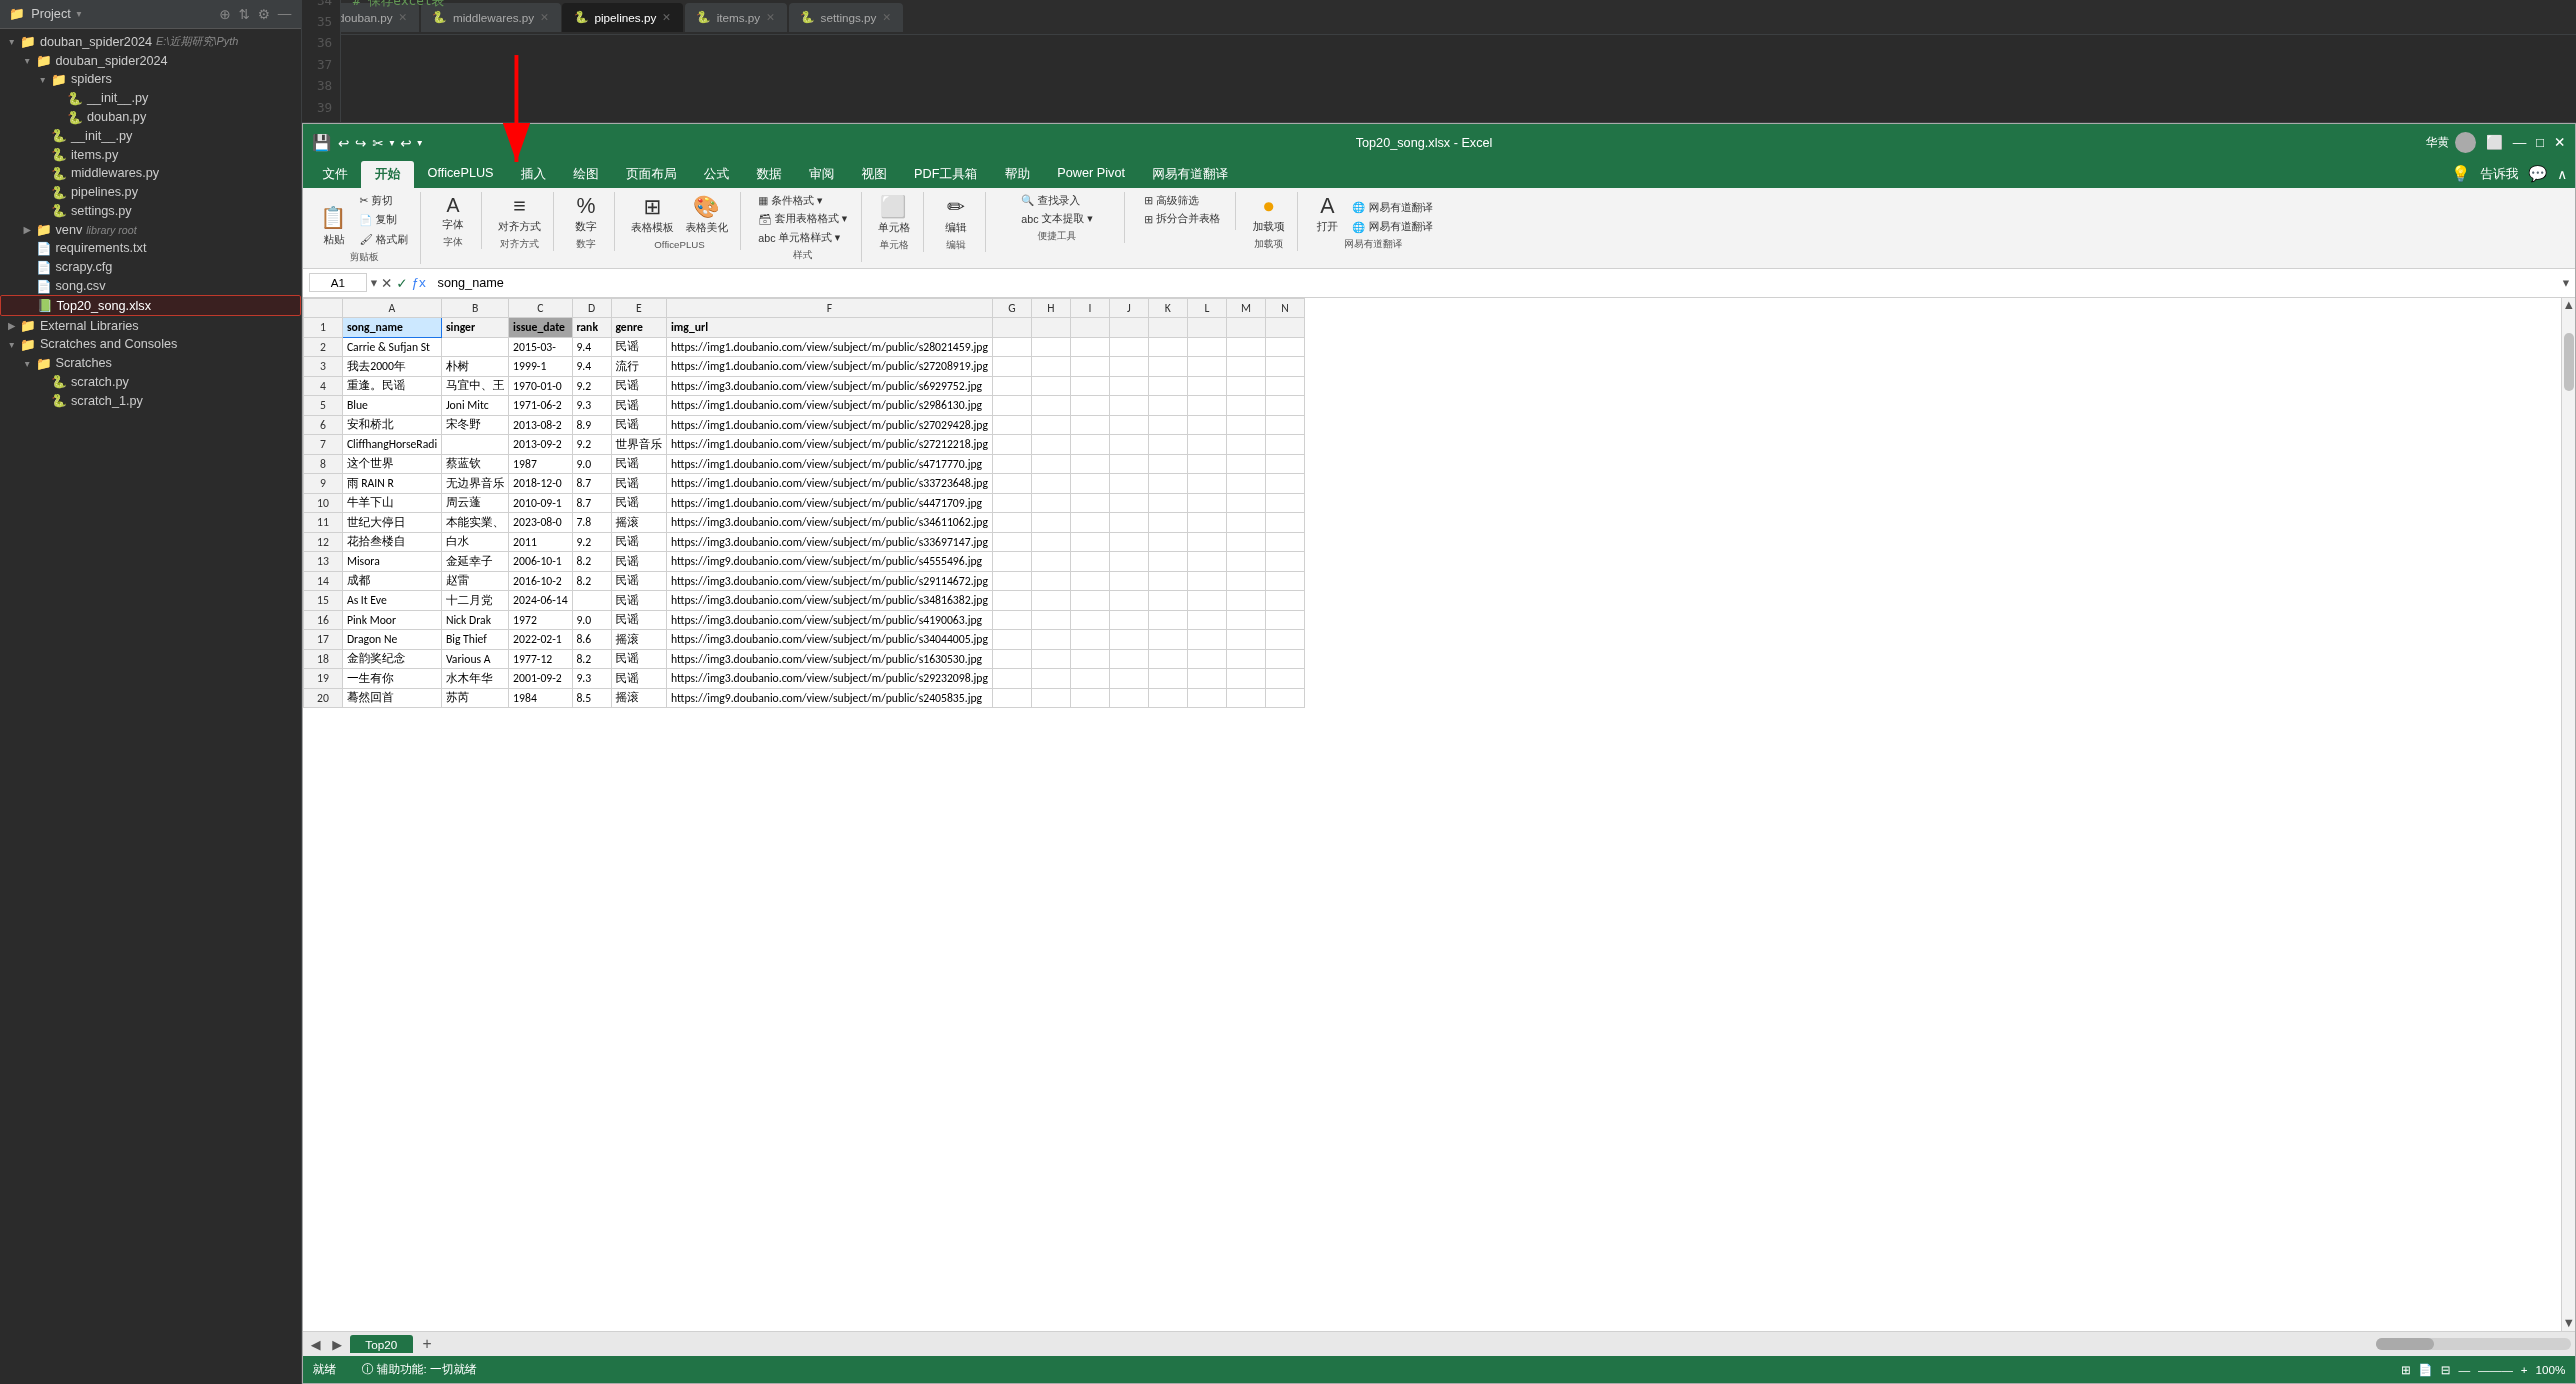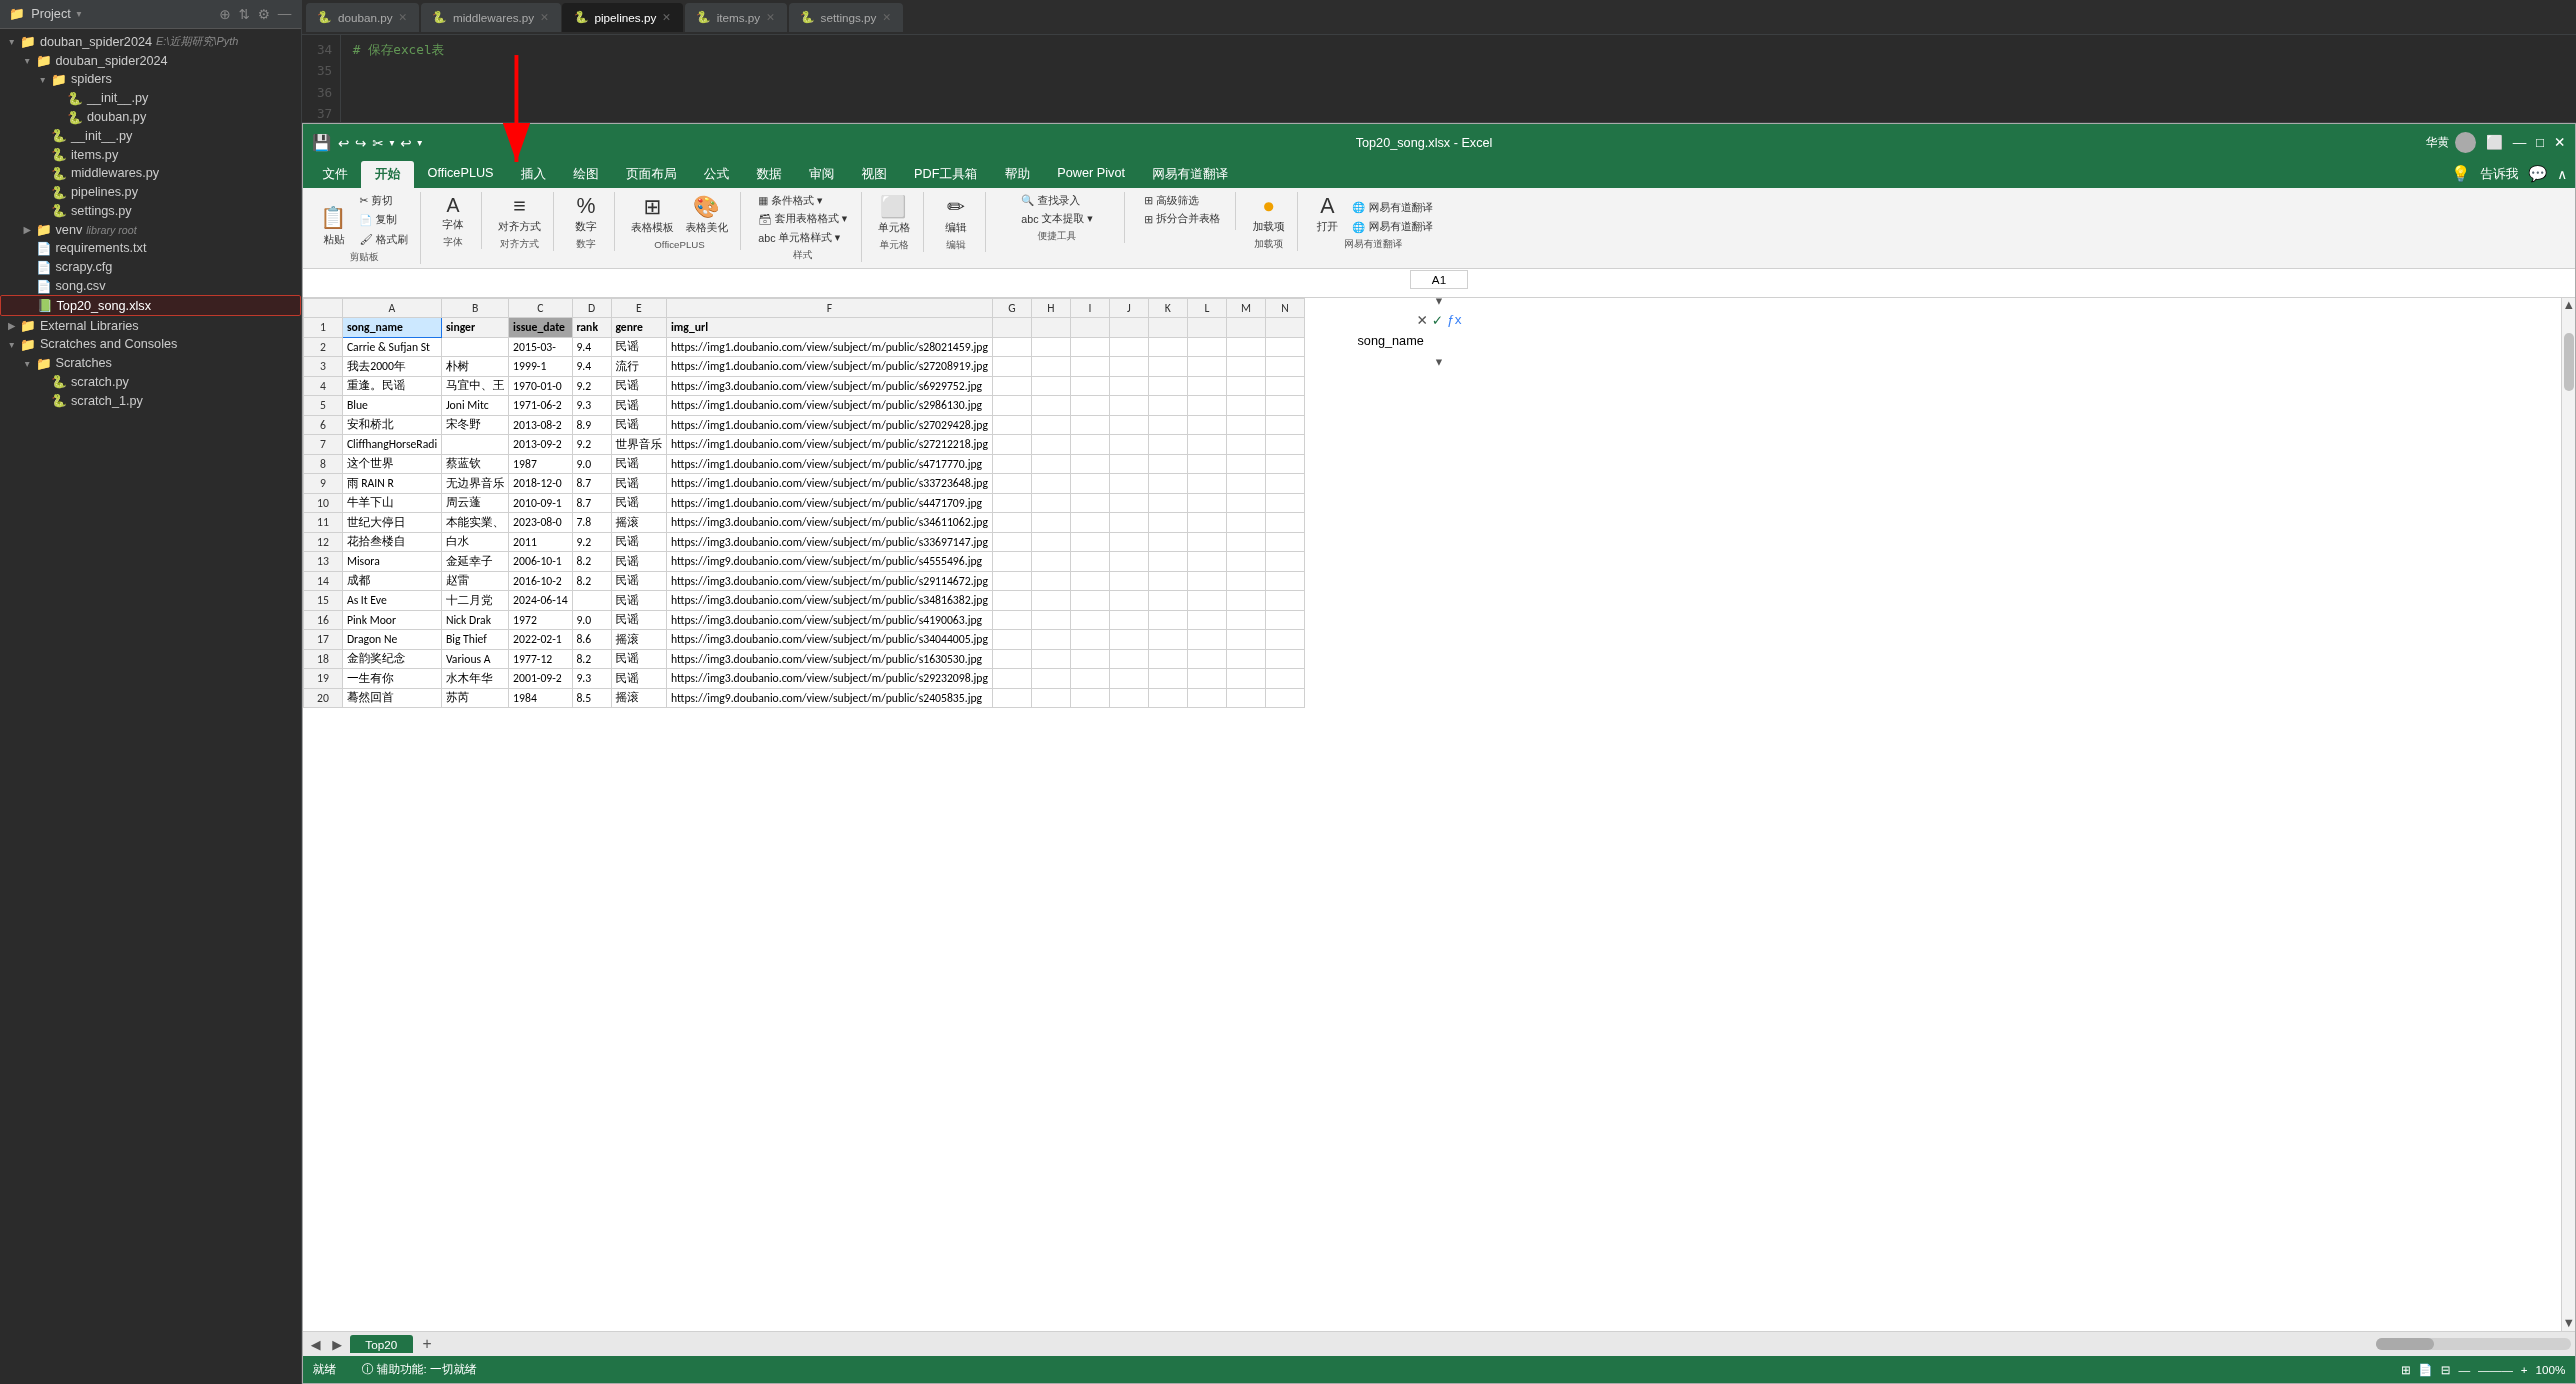--- a/index.html
+++ b/index.html
@@ -99,20 +99,21 @@
     .code-area {
       background: #2b2b2b;
       color: #ccc;
       padding: 0;
       font-family: 'Consolas', monospace;
       font-size: 12.7px;
       line-height: 21.4px;
       height: 88px;
       display: flex;
       border-bottom: 1px solid #3c3f41;
+      align-items: flex-end;
     }
     .line-numbers {
       background: #2b2b2b;
       color: #555;
       padding: 3.9px 7.8px;
       text-align: right;
       min-width: 39px;
       border-right: 1px solid #3c3f41;
       font-size: 12.7px;
       line-height: 21.4px;
@@ -231,21 +232,20 @@
 
     
     .formula-bar {
       display: flex;
       align-items: center;
       background: #fff;
       border-bottom: 1px solid #d0d0d0;
       padding: 1.9px 5.8px;
       gap: 3.9px;
       height: 29px;
-      flex-direction: column;
     }
     .cell-ref {
       background: #fff;
       border: 1px solid #d0d0d0;
       padding: 1.9px 5.8px;
       font-size: 11.7px;
       width: 58px;
       text-align: center;
     }
     .formula-icons {

